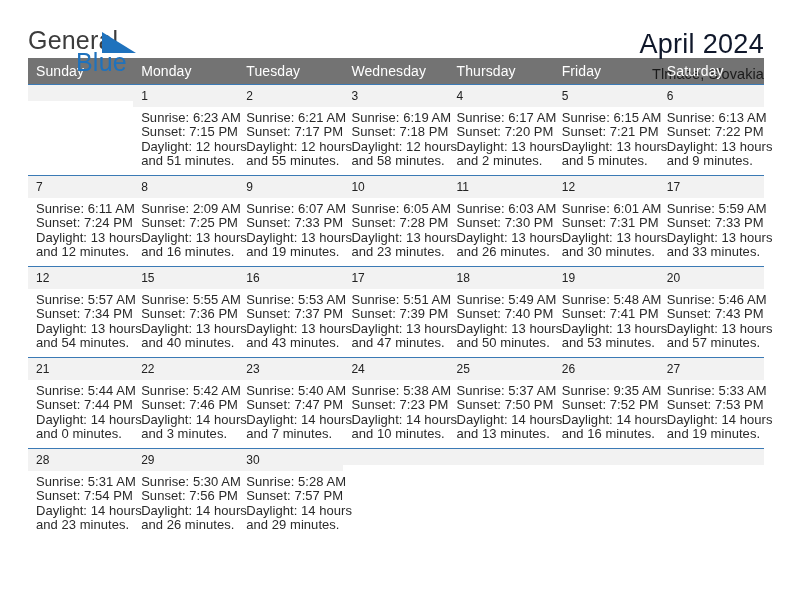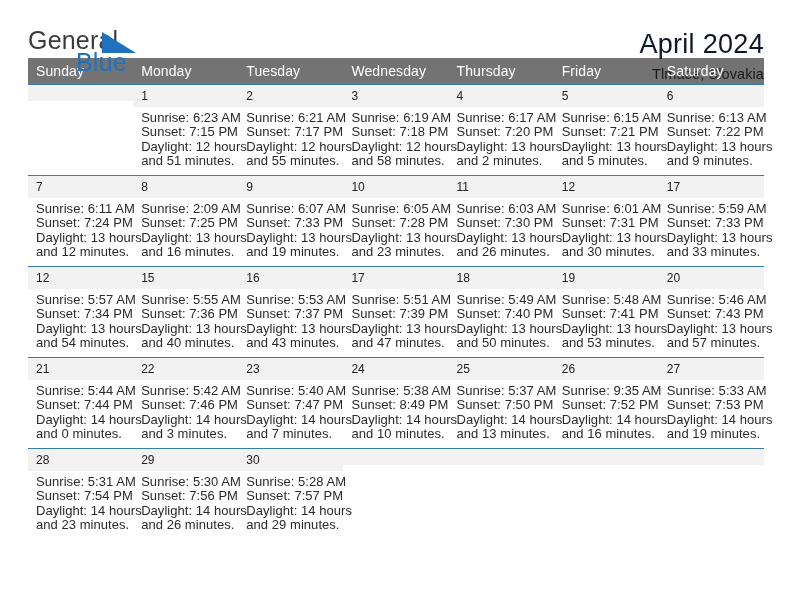--- a/index.html
+++ b/index.html
@@ -439,21 +439,21 @@
                 <div>Daylight: 14 hours</div>
                 <div>and 7 minutes.</div>
               </div>
             </div>
           </td>
           <td>
             <div class="cell">
               <div class="daynum">24</div>
               <div class="info">
                 <div>Sunrise: 5:38 AM</div>
-                <div>Sunset: 8:49 PM</div>
+                <div>Sunset: 7:23 PM</div>
                 <div>Daylight: 14 hours</div>
                 <div>and 10 minutes.</div>
               </div>
             </div>
           </td>
           <td>
             <div class="cell">
               <div class="daynum">25</div>
               <div class="info">
                 <div>Sunrise: 5:37 AM</div>

